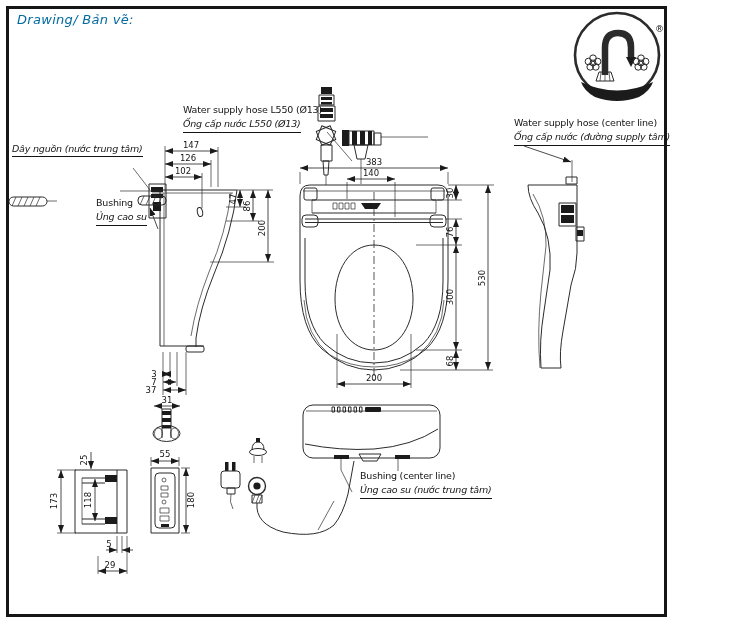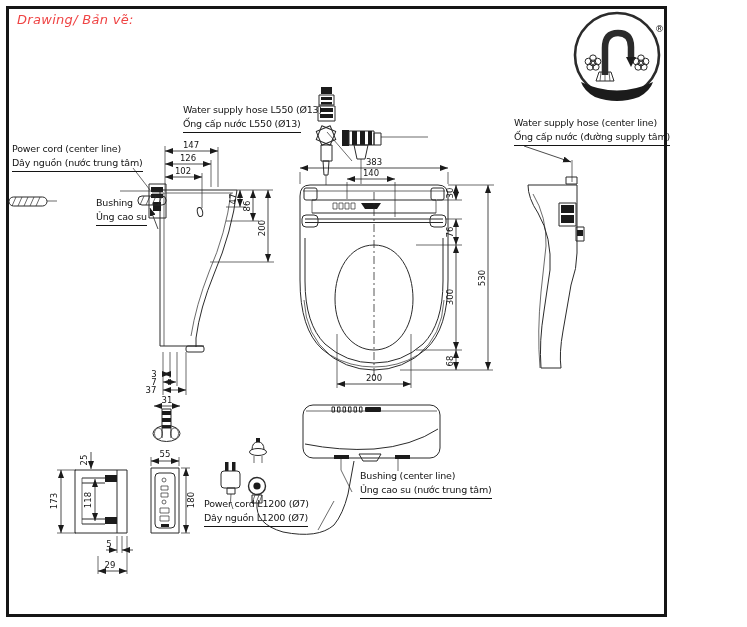--- a/index.html
+++ b/index.html
@@ -1,25 +1,25 @@
 <!DOCTYPE html>
 <html><head>
 <meta charset="utf-8">
 <style>
   html,body{margin:0;padding:0;background:#ffffff;}
   .canvas{position:relative;width:747px;height:627px;background:#ffffff;overflow:hidden;
           font-family:"DejaVu Sans","Liberation Sans",sans-serif;color:#1e1e1e;}
   .frame{position:absolute;left:6px;top:6px;width:661px;height:611px;
          border:3px solid #161616;box-sizing:border-box;}
   .title{position:absolute;left:17px;top:12px;font-size:13px;font-style:italic;
-         color:#ef4444;letter-spacing:.3px;text-align:center;}
+         color:#0369a1;letter-spacing:.3px;text-align:center;}
   .anno{position:absolute;white-space:nowrap;font-size:9.5px;letter-spacing:-.2px;
         line-height:1.5;color:#141414;}
   .anno span{display:block;}
-  .anno span.vi{display:inline-block;border-bottom:1px solid #141414;padding-bottom:0;}
+  .anno span.vi{display:inline-block;border-bottom:1px solid #141414;padding-bottom:0;font-style:italic;}
   svg{position:absolute;left:0;top:0;}
   .ln,line,path,rect,ellipse,circle{stroke:#2b2b2b;stroke-width:1;fill:none;stroke-linejoin:round;}
   .thin{stroke-width:.7;}
   .d{fill:#1b1b1b;stroke:none;}
   .dim{stroke-width:.85;marker-start:url(#arw);marker-end:url(#arw);}
   .dime{stroke-width:.85;marker-end:url(#arw);}
   text{stroke:none;fill:#141414;font-family:"DejaVu Sans","Liberation Sans",sans-serif;font-size:8.5px;}
 </style>
 </head>
 <body>
@@ -335,28 +335,23 @@
 
   <div class="anno" style="left:183px;top:103px">
     <span class="en">Water supply hose L550 (Ø13)</span>
     <span class="vi">Ống cấp nước L550 (Ø13)</span>
   </div>
   <div class="anno" style="left:514px;top:116px">
     <span class="en">Water supply hose (center line)</span>
     <span class="vi">Ống cấp nước (đường supply tâm)</span>
   </div>
   <div class="anno" style="left:12px;top:142px">
-    <span class="en">Power cord (center line)</span>
     <span class="vi">Dây nguồn (nước trung tâm)</span>
   </div>
   <div class="anno" style="left:96px;top:196px">
     <span class="en">Bushing</span>
     <span class="vi">Ủng cao su</span>
   </div>
   <div class="anno" style="left:360px;top:469px">
     <span class="en">Bushing (center line)</span>
     <span class="vi">Ủng cao su (nước trung tâm)</span>
   </div>
-  <div class="anno" style="left:204px;top:497px">
-    <span class="en">Power cord L1200 (Ø7)</span>
-    <span class="vi">Dây nguồn L1200 (Ø7)</span>
-  </div>
 </div>
 
 </body></html>

